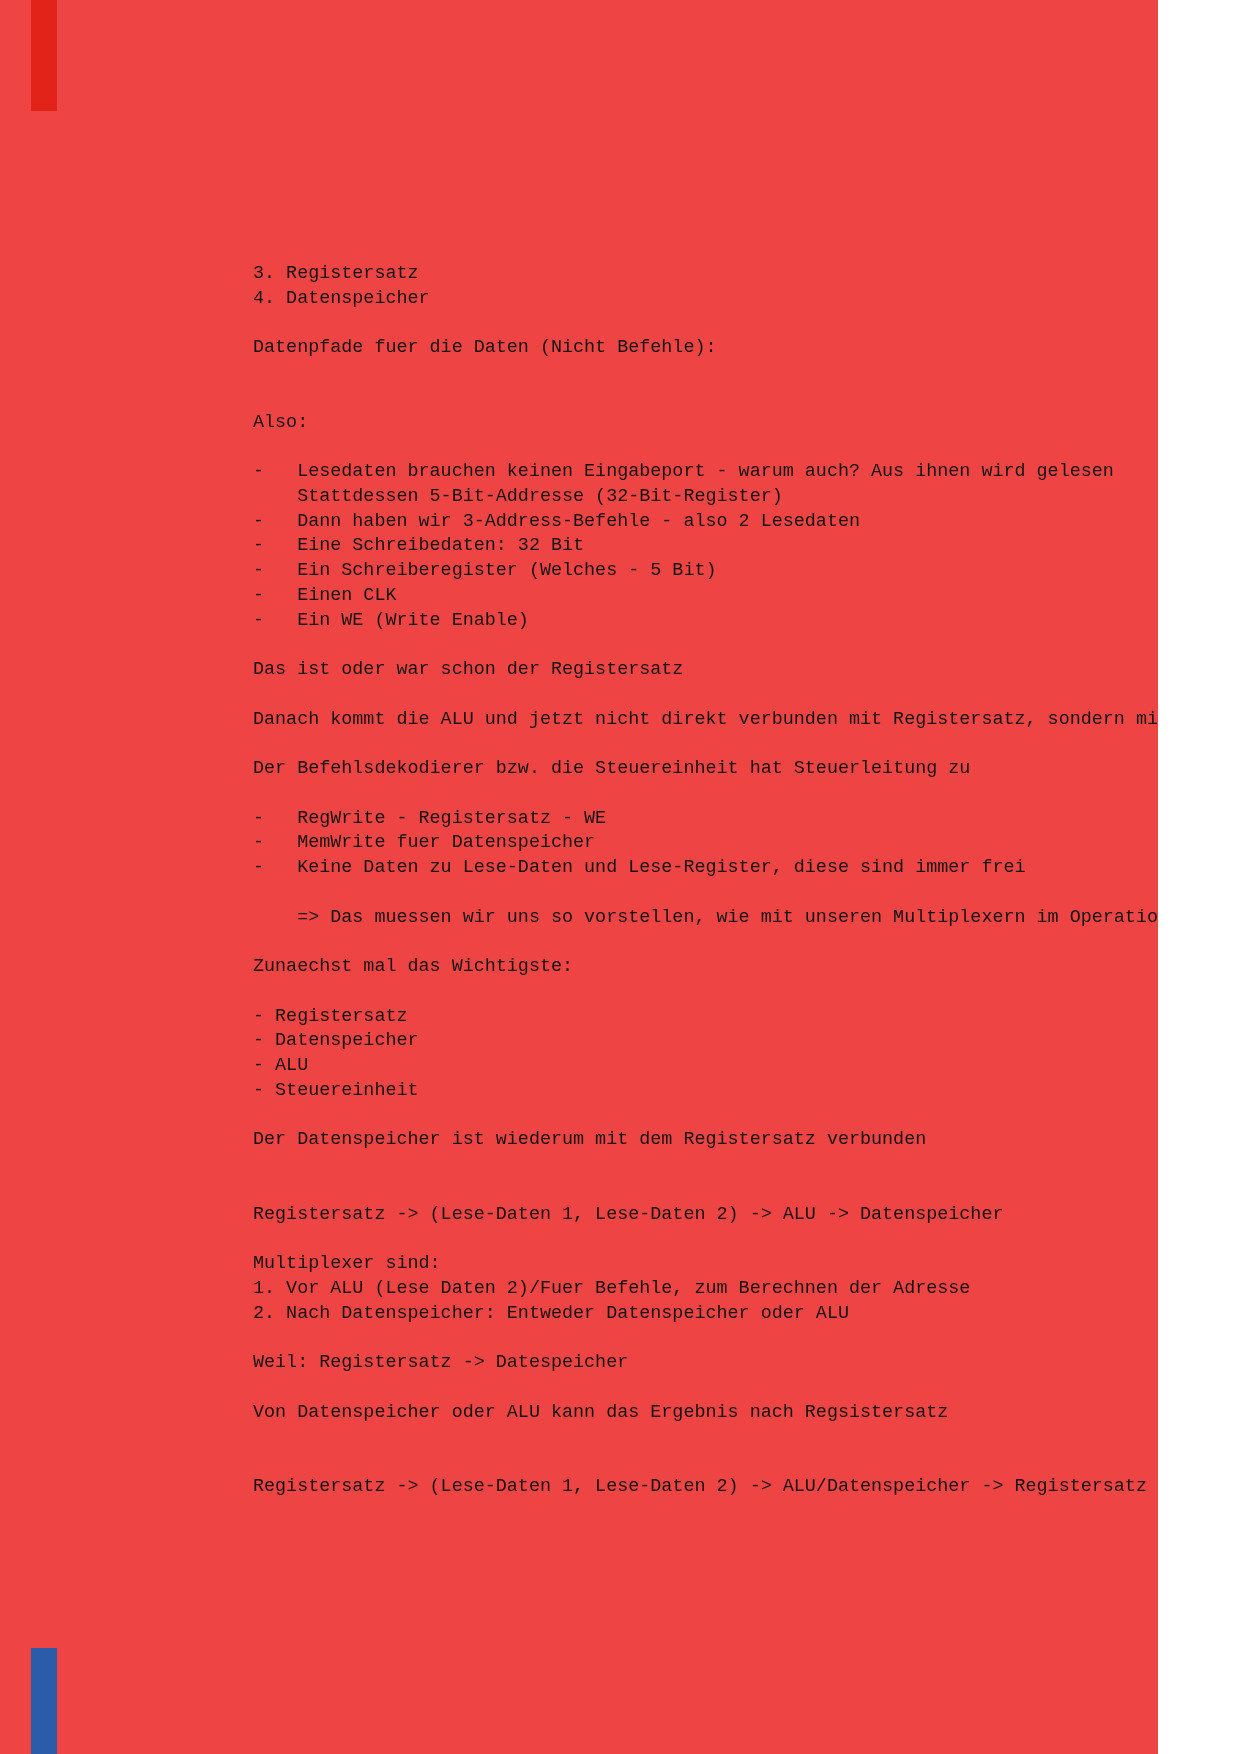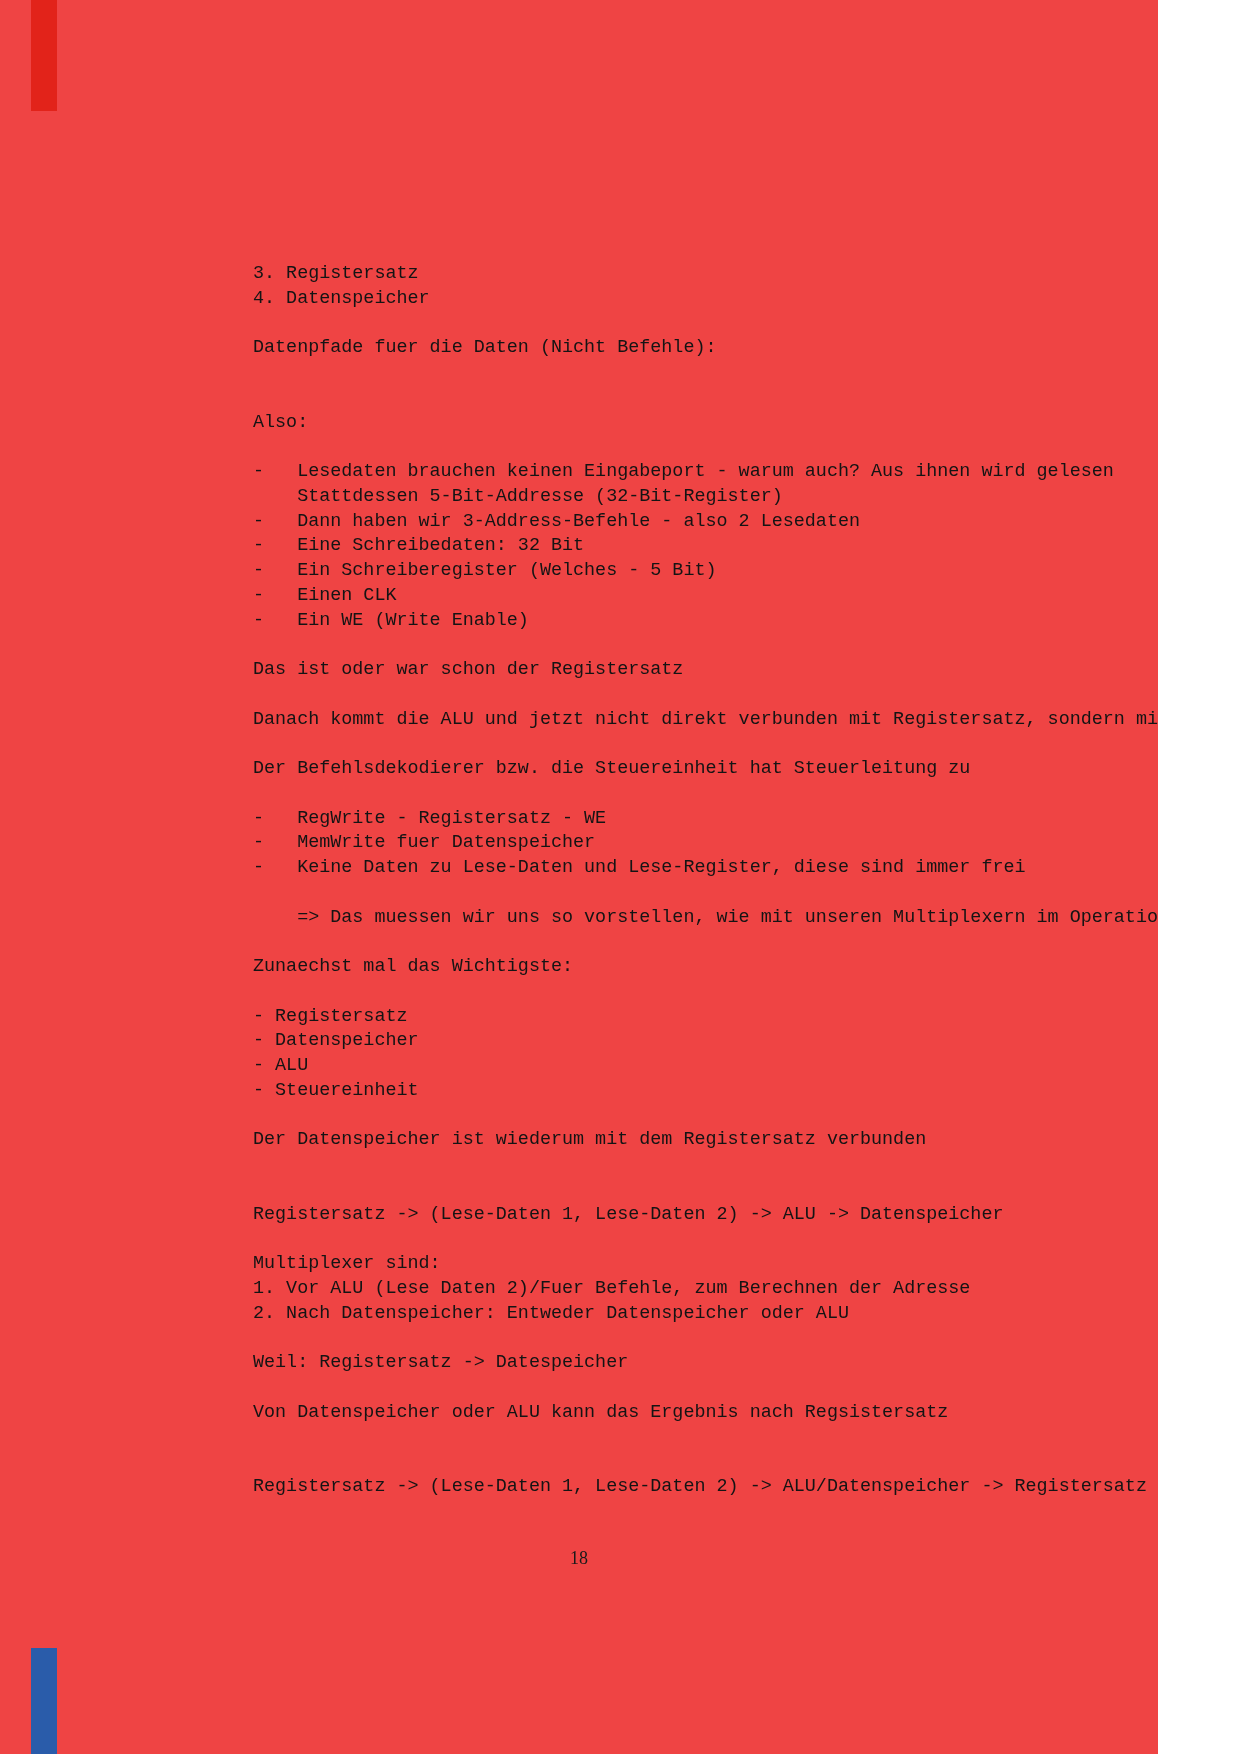--- a/index.html
+++ b/index.html
@@ -102,17 +102,16 @@
 1. Vor ALU (Lese Daten 2)/Fuer Befehle, zum Berechnen der Adresse
 2. Nach Datenspeicher: Entweder Datenspeicher oder ALU
 
 Weil: Registersatz -&gt; Datespeicher
 
 Von Datenspeicher oder ALU kann das Ergebnis nach Regsistersatz
 
 
 Registersatz -&gt; (Lese-Daten 1, Lese-Daten 2) -&gt; ALU/Datenspeicher -&gt; Registersatz</pre>
 
-  <div class="page-number">18</div>
 
   <div class="margin-bar bottom" style="background: rgb(42, 92, 170);"></div>
 
 </div>
 
 </body></html>

